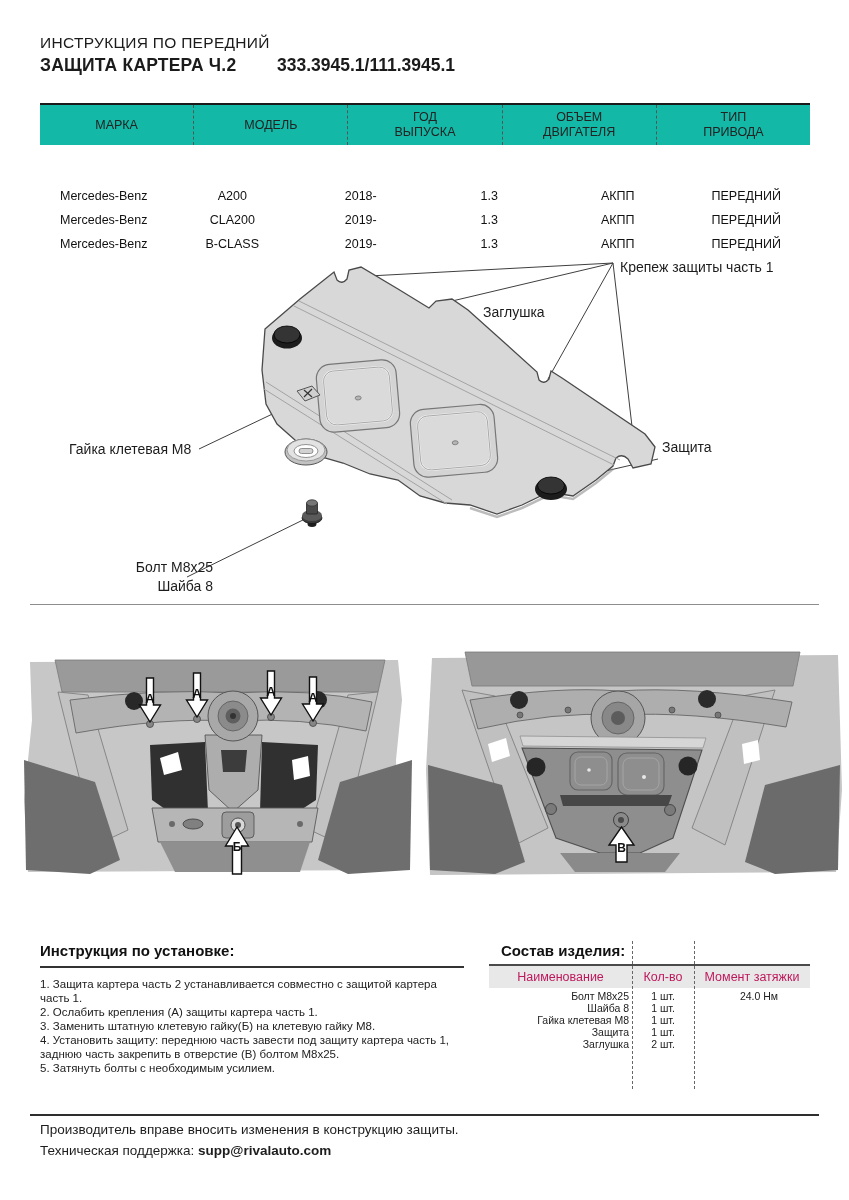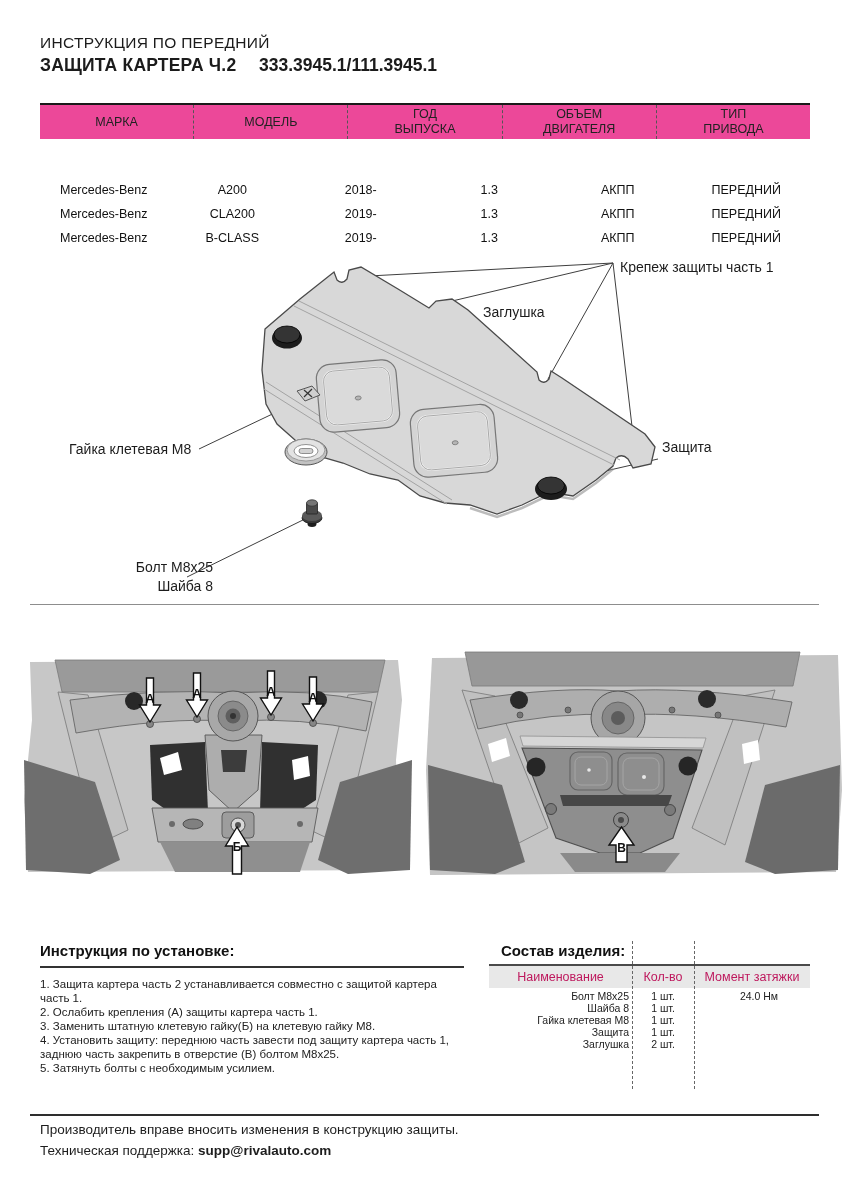--- a/index.html
+++ b/index.html
@@ -4,25 +4,25 @@
 <style>
   html,body{margin:0;padding:0;background:#ffffff;}
   body{width:849px;height:1200px;position:relative;overflow:hidden;
        font-family:"Liberation Sans",sans-serif;color:#1b1b1b;
        -webkit-font-smoothing:antialiased;}
   .abs{position:absolute;}
 
   
   .title1{left:40px;top:34px;font-size:15.5px;letter-spacing:.3px;}
   .title2{left:40px;top:55px;font-size:17.5px;font-weight:bold;letter-spacing:.2px;}
-  .partnums{left:259px;top:55px;font-size:17.5px;font-weight:bold;}
+  .partnums{left:277px;top:55px;font-size:17.5px;font-weight:bold;}
 
   
   .vtable{left:40px;top:103px;width:770px;border-top:2.5px solid #1a1a1a;}
-  .vt-head{display:flex;height:34px;background:#ec4899;}
+  .vt-head{display:flex;height:40px;background:#14b8a6;}
   .vt-head .cell{flex:1;display:flex;flex-direction:column;justify-content:center;
       align-items:center;font-size:12.5px;line-height:15px;color:#222;}
   .vt-body .row{display:flex;height:24px;}
   .vt-body .cell{flex:1;display:flex;justify-content:center;align-items:center;
       font-size:12.5px;color:#111;margin-top:48px;}
   .vt-head .cell + .cell, .vt-body .cell + .cell{border-left:1px dashed #555;}
   .vt-body{padding-top:3px;}
 
   
   .callout{font-size:14px;color:#1c1c1c;white-space:nowrap;}

